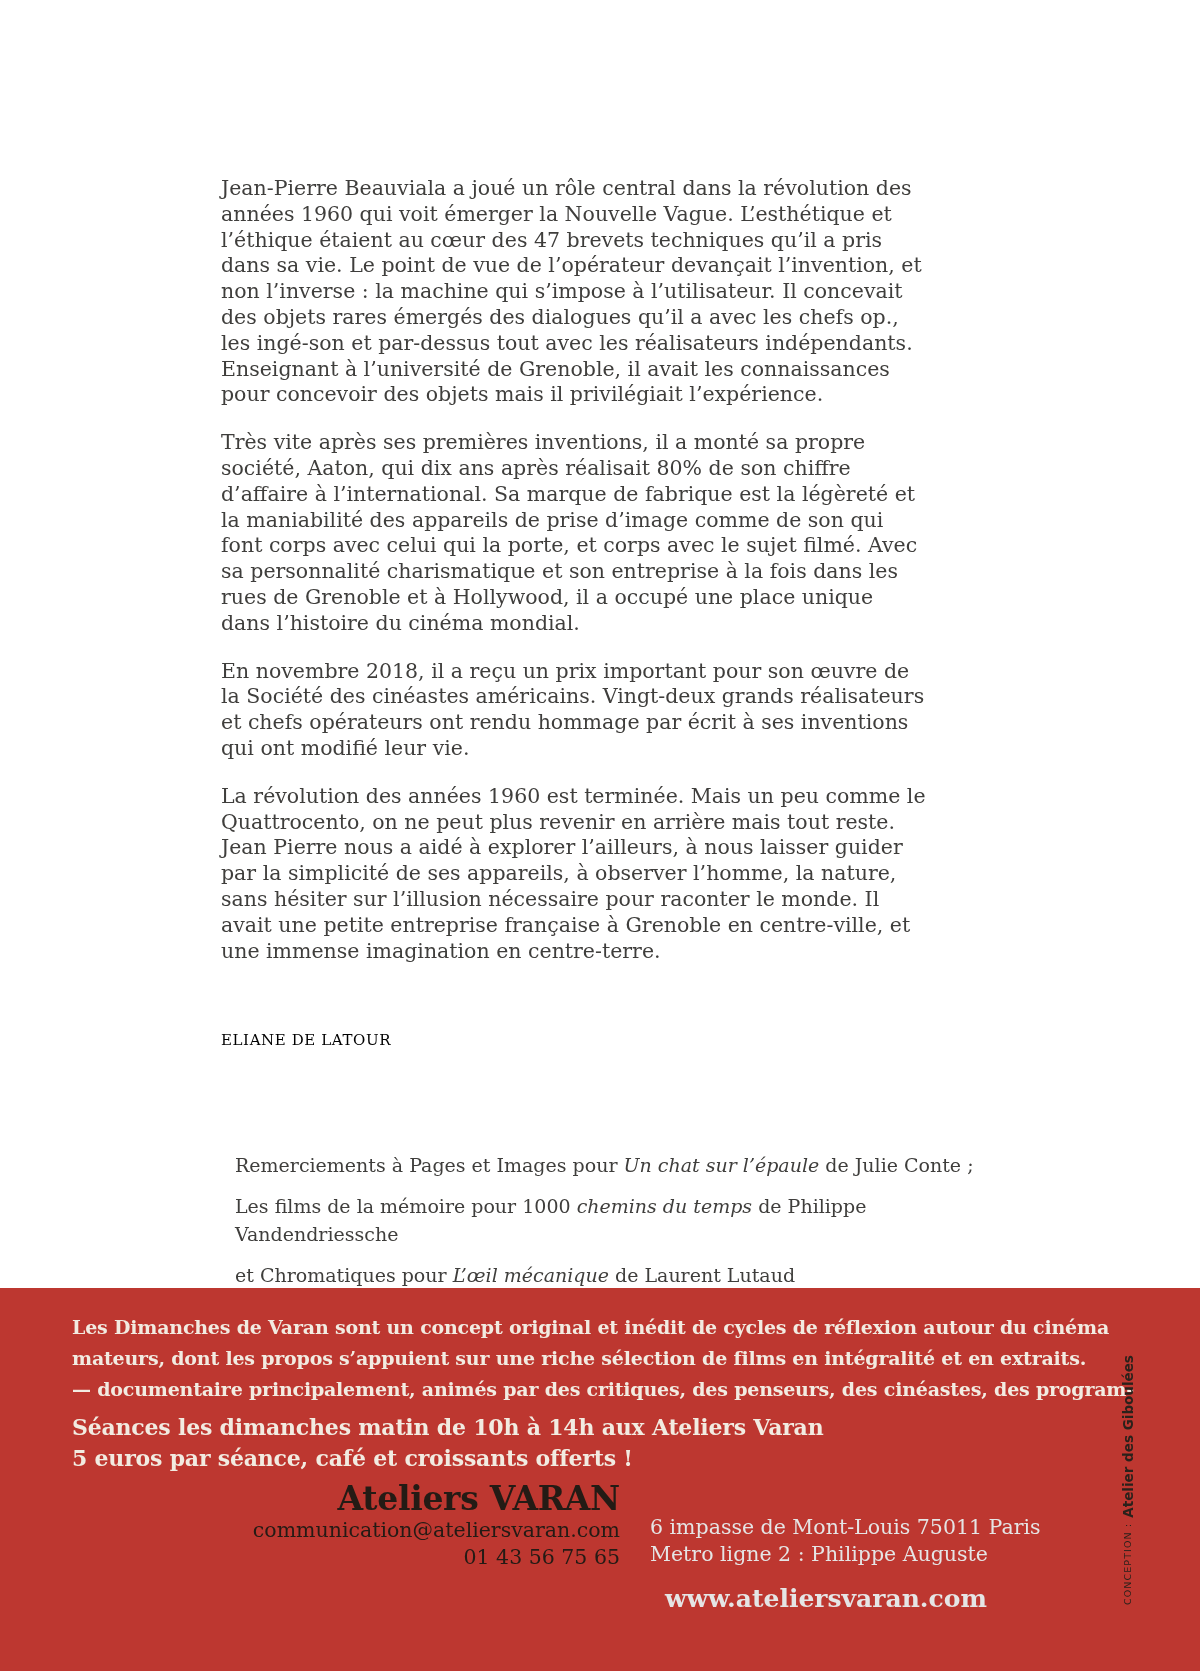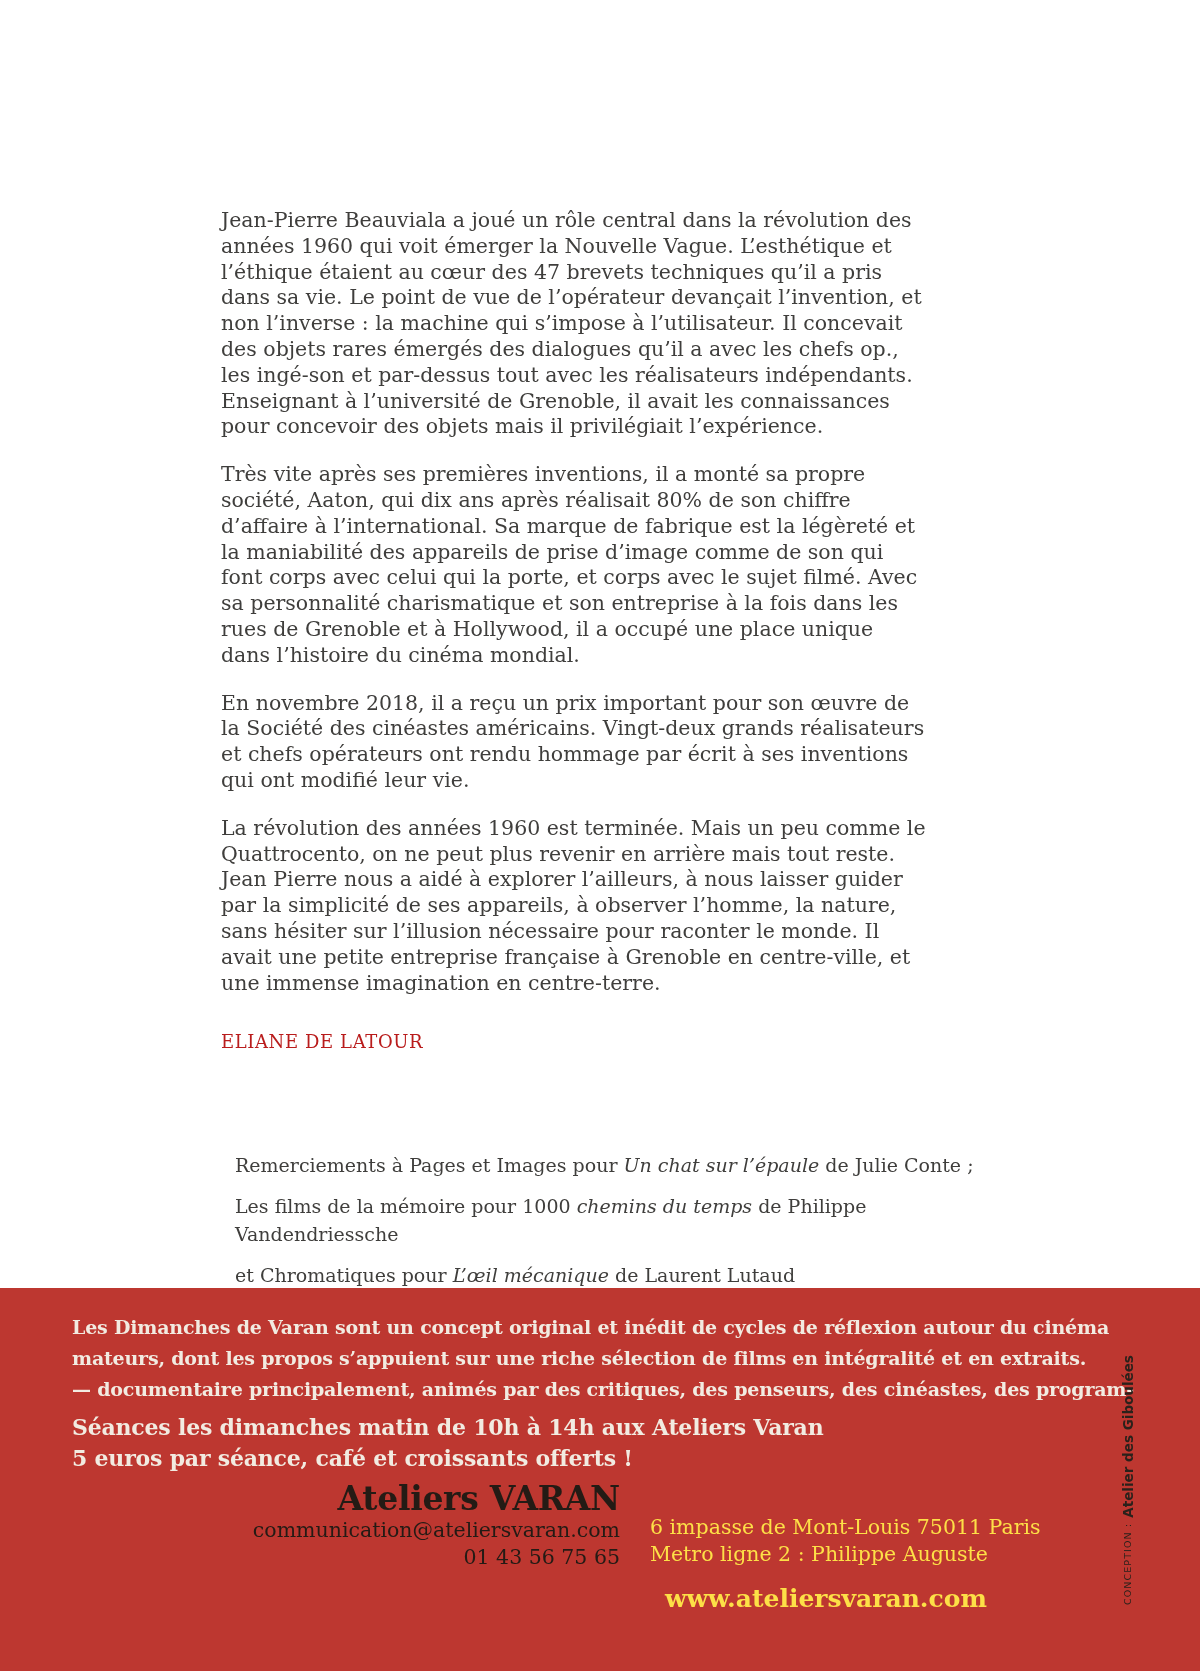--- a/index.html
+++ b/index.html
@@ -14,30 +14,29 @@
 
   
   .article {
     position: absolute;
     left: 221px;
     top: 176px;
     width: 706px;
     color: #3f3e3c;
     font-size: 20.5px;
     line-height: 25.8px;
-    margin-top: 32px;
   }
   .article p { margin: 0 0 22px 0; }
 
   .signature {
     position: absolute;
     left: 221px;
     top: 1031px;
-    color: #b91c1c;
-    font-size: 18px;
+    color: #000000;
+    font-size: 15px;
     letter-spacing: 0.6px;
   }
 
   .credits {
     position: absolute;
     left: 221px;
     top: 1138px;
     width: 780px;
     color: #3f3e3c;
     font-size: 19px;
@@ -100,21 +99,21 @@
   }
   .org-line {
     font-size: 20.5px;
     line-height: 27.2px;
     margin: 0;
   }
   .addr-col {
     position: absolute;
     left: 650px;
     top: 226px;
-    color: #fde047;
+    color: #e5e5e5;
     text-align: left;
   }
   .addr-line {
     font-size: 20.5px;
     line-height: 27.2px;
     margin: 0;
   }
   .addr-site {
     font-weight: bold;
     font-size: 25px;

